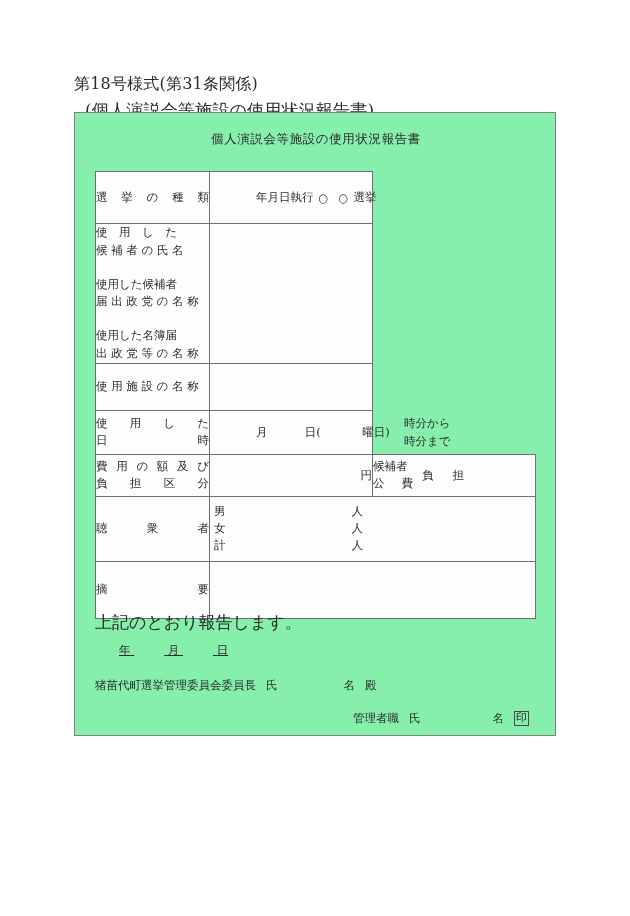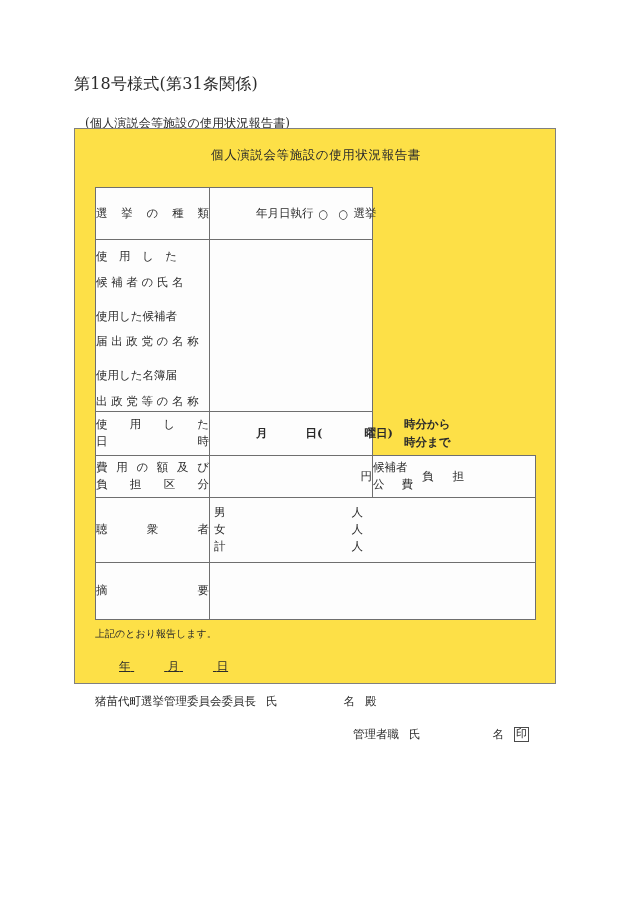--- a/index.html
+++ b/index.html
@@ -22,36 +22,35 @@
     left: 74px;
     top: 74px;
     font-size: 16px;
     letter-spacing: 0.2px;
     white-space: nowrap;
   }
   .form-subtitle {
     position: absolute;
     left: 85px;
     top: 99px;
-    font-size: 12px;
+    font-size: 17px;
     letter-spacing: 0.2px;
     white-space: nowrap;
-    margin-top: 16px;
   }
 
   
   .page-frame {
     position: absolute;
     left: 74px;
-    top: 128px;
+    top: 112px;
     width: 482px;
-    height: 556px;
+    height: 624px;
     border: 1px solid #808080;
     box-sizing: border-box;
-    background: #fde047;
+    background: #86efac;
   }
 
   
   .doc-title {
     position: absolute;
     left: 0;
     top: 18px;
     width: 482px;
     text-align: center;
     font-size: 12.5px;
@@ -114,33 +113,32 @@
 
   
   .r-names { height: 138px; }
   .names-label {
     padding: 12px 9px 0 9px;
   }
   .names-label .blk {
     margin-bottom: 16px;
   }
   .names-label .blk:last-child { margin-bottom: 0; }
-  .names-label .blk div { line-height: 1.55; margin-top: 8px; }
+  .names-label .blk div { line-height: 1.55; }
 
   
   .r-fac { height: 47px; }
 
   
   .r-dt { height: 43px; }
   .dt-wrap {
     display: flex;
     align-items: center;
     height: 43px;
     position: relative;
-    font-weight: bold;
   }
   .dt-date {
     position: absolute;
     left: 46px;
     top: 50%;
     transform: translateY(-50%);
     white-space: nowrap;
   }
   .dt-date .g1 { display: inline-block; width: 30px; }
   .dt-date .g2 { display: inline-block; width: 34px; }
@@ -192,21 +190,21 @@
   }
 
   
   .r-rem { height: 57px; }
 
   
   .report-line {
     position: absolute;
     left: 20px;
     top: 498px;
-    font-size: 10px;
+    font-size: 17px;
     white-space: nowrap;
     text-align: center;
   }
   .date-blank {
     position: absolute;
     left: 44px;
     top: 530px;
     font-size: 11.5px;
     white-space: nowrap;
     text-decoration: underline;
@@ -302,20 +300,24 @@
             <div>届 出 政 党 の 名 称</div>
           </div>
           <div class="blk">
             <div>使用した名簿届</div>
             <div>出 政 党 等 の 名 称</div>
           </div>
         </td>
         <td class="val"></td>
       </tr>
 
+      <tr class="r-fac">
+        <td class="lbl">使 用 施 設 の 名 称</td>
+        <td class="val"></td>
+      </tr>
 
       <tr class="r-dt">
         <td class="lbl lbl-stack">
           <div class="spread-line">
             <span>使</span>
             <span>用</span>
             <span>し</span>
             <span>た</span>
           </div>
           <div class="spread-line">

